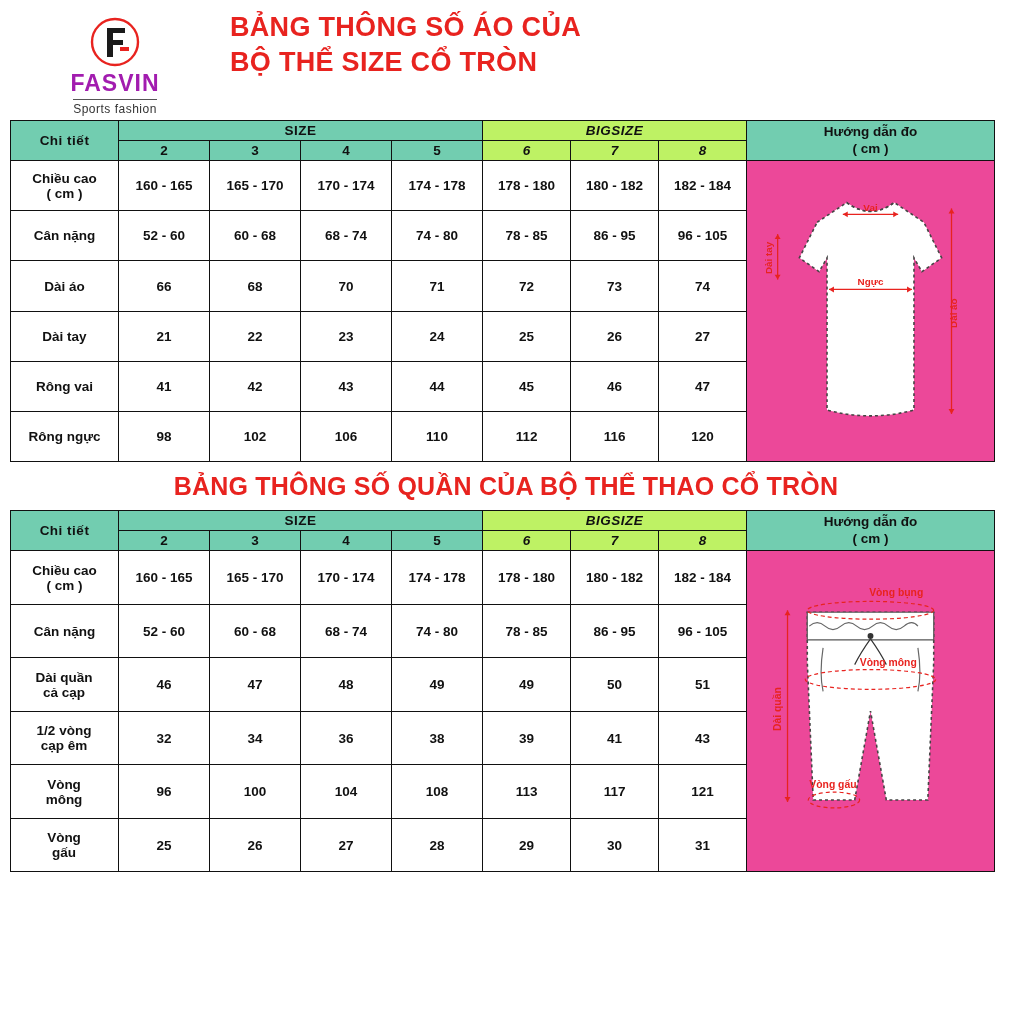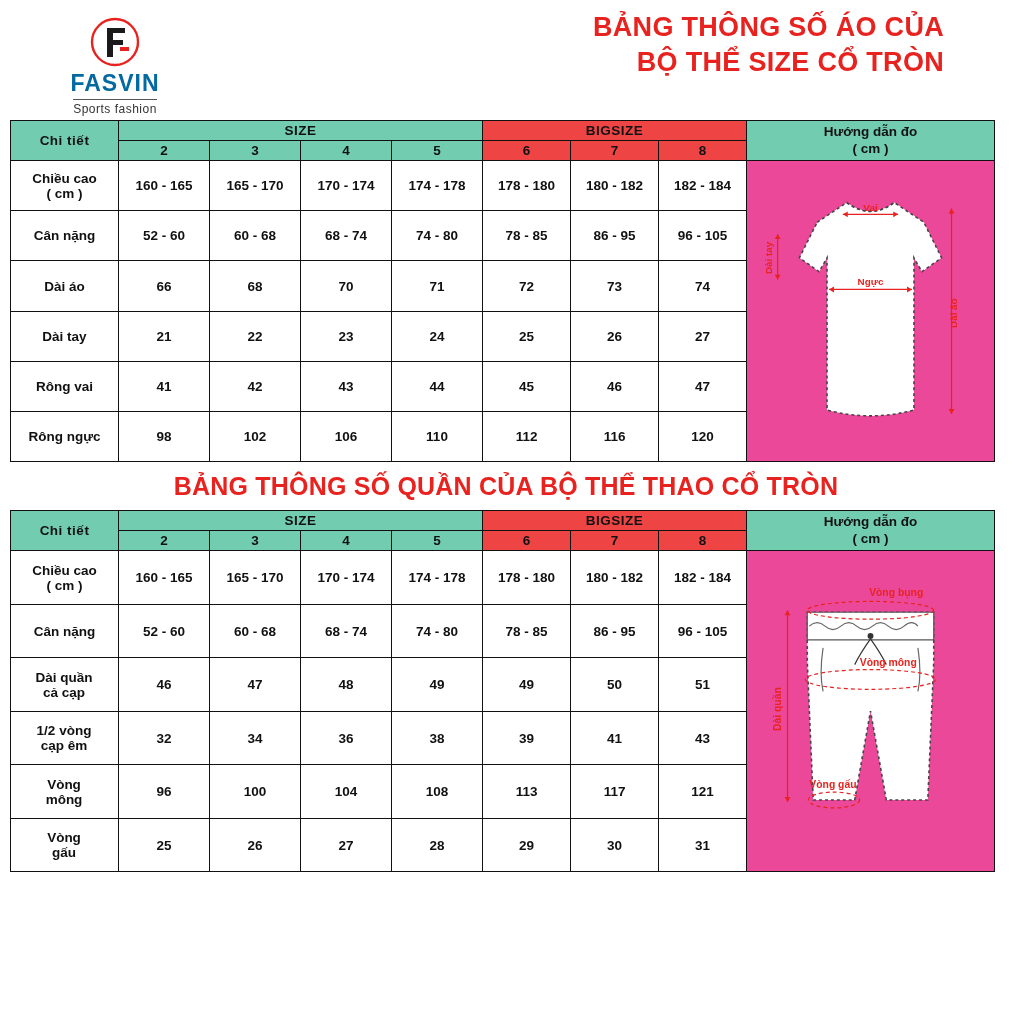--- a/index.html
+++ b/index.html
@@ -31,34 +31,34 @@
   }
   .logo-mark {
     width: 52px; height: 52px;
     position: relative;
   }
   .logo-mark svg { display: block; }
   .logo-word {
     font-weight: bold;
     font-size: 23px;
     letter-spacing: 1px;
-    color: #0369a1;
+    color: #a21caf;
     margin-top: 2px;
   }
   .logo-sub {
     font-size: 12px;
     letter-spacing: 0.5px;
     color: #333;
     border-top: 1px solid #555;
     padding-top: 2px;
     margin-top: 2px;
   }
   .title-box {
     flex: 1;
-    text-align: right;
+    text-align: left;
     padding-right: 80px;
   }
   .title-line {
     color: #e8231f;
     font-weight: bold;
     font-size: 27px;
     line-height: 1.28;
     letter-spacing: 0.3px;
   }
 
@@ -87,21 +87,21 @@
     font-weight: bold;
     color: #111;
     padding: 2px 1px;
   }
   .c-detail { width: 108px; }
   .c-size   { width: 91px; }
   .c-big    { width: 88px; }
   .c-guide  { width: 248px; }
 
   .hdr-green { background: #72cdb0; }
-  .hdr-yellow { background: #ef4444; }
+  .hdr-yellow { background: #bef264; font-style: italic; }
   .hdr-label {
     font-size: 16px;
     letter-spacing: 0.5px;
   }
   .hdr-guide {
     font-size: 17px;
     line-height: 1.25;
   }
   .hdr-num { font-size: 14px; }
   .row-label {

